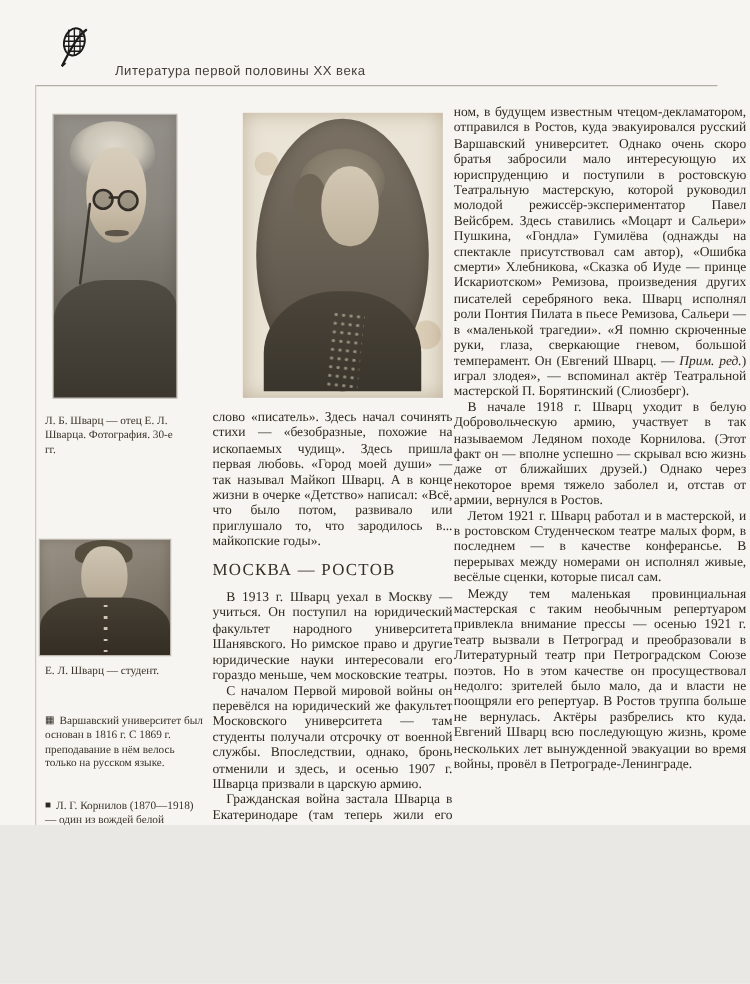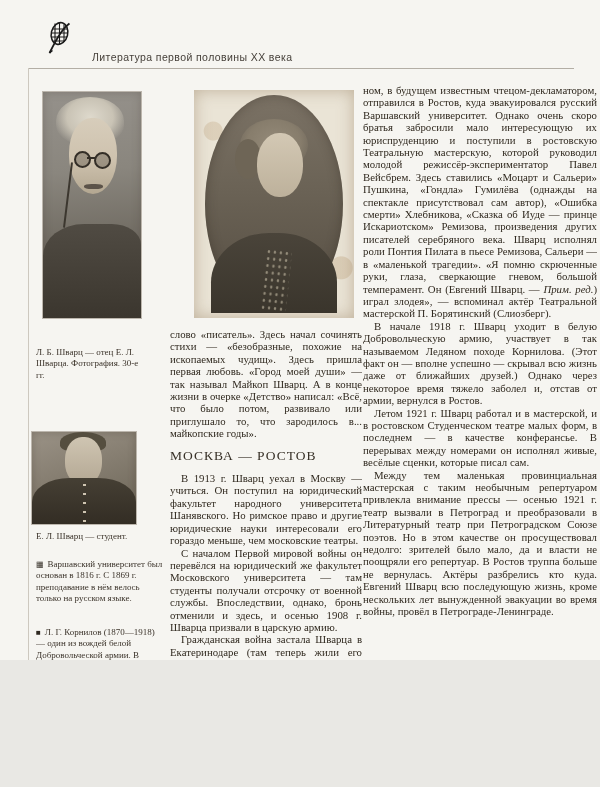--- a/index.html
+++ b/index.html
@@ -56,21 +56,21 @@
   .s-hair{left:28px;top:0;width:46px;height:20px;border-radius:50% 50% 34% 34%;background:#554e3f;}
   .s-face{left:33px;top:5px;width:37px;height:48px;border-radius:46%;
         background:linear-gradient(180deg,#cfc5b2 0%,#b3a793 100%);}
   .s-coat{left:0;bottom:0;width:104px;height:46px;border-radius:36% 36% 0 0 / 52% 52% 0 0;
         background:linear-gradient(180deg,#453f34 0%,#332d24 100%);}
   .s-buttons{left:51px;bottom:2px;width:3px;height:38px;
         background:repeating-linear-gradient(180deg,#cfc5b2 0 2px,rgba(0,0,0,0) 2px 9px);}
   
   .caption,.note{position:absolute;left:36px;font-size:9px;line-height:11.4px;color:#3b332a;}
   .caption{width:108px;}
-  .note{width:127px;}
+  .note{width:127px;margin-top:12px;}
   .note .marker{display:inline-block;margin-right:4px;font-size:8px;color:#2e2820;transform:translateY(-.5px);}
   
   .col{position:absolute;text-align:justify;overflow:hidden;}
   .col p{margin:0;}
   .col p.ind{text-indent:11px;}
   .col-middle{left:170px;top:328px;width:192px;height:408px;font-size:10.8px;line-height:12.4px;}
   .col-right{left:363px;top:84px;width:234px;height:652px;font-size:10.8px;line-height:12.4px;}
   .section-heading{margin:10px 0 10px 0;font-size:13.5px;font-weight:normal;letter-spacing:1px;color:#373027;}
   .col i{}
 </style>
@@ -108,42 +108,42 @@
   <div class="photo photo-mother">
     <div class="m-oval">
       <div class="m-hair"></div>
       <div class="m-curls"></div>
       <div class="m-face"></div>
       <div class="m-body"></div>
       <div class="m-lace"></div>
     </div>
   </div>
 
-  <div class="caption" style="top:347px">Л. Б. Шварц — отец Е. Л. Шварца. Фотография. 30-е гг.</div>
+  <div class="caption" style="top:331px">Л. Б. Шварц — отец Е. Л. Шварца. Фотография. 30-е гг.</div>
 
   <div class="photo photo-student">
     <div class="s-hair"></div>
     <div class="s-face"></div>
     <div class="s-coat"></div>
     <div class="s-buttons"></div>
   </div>
   <div class="caption" style="top:531px;width:120px">Е. Л. Шварц — студент.</div>
 
   <div class="note" style="top:559px">
     <span class="marker">▦</span><span>Варшавский университет был основан в 1816 г. С 1869 г. преподавание в нём велось только на русском языке.</span>
   </div>
   <div class="note" style="top:627px">
     <span class="marker">■</span><span>Л. Г. Корнилов (1870—1918) — один из вождей белой Добровольческой армии. В середине января 1918 г. возглавляемые им части стояли в Ростове, в феврале они двинулись на Екатеринодар. Этот марш Белой армии, продолжавшийся два месяца, позже назвали Ледяным походом.</span>
   </div>
 
   <div class="col col-middle">
     <p>слово «писатель». Здесь начал сочинять стихи — «безобразные, похожие на ископаемых чудищ». Здесь пришла первая любовь. «Город моей души» — так называл Майкоп Шварц. А в конце жизни в очерке «Детство» написал: «Всё, что было потом, развивало или приглушало то, что зародилось в... майкопские годы».</p>
     <h2 class="section-heading">МОСКВА — РОСТОВ</h2>
     <p class="ind">В 1913 г. Шварц уехал в Москву — учиться. Он поступил на юридический факультет народного университета Шанявского. Но римское право и другие юридические науки интересовали его гораздо меньше, чем московские театры.</p>
-    <p class="ind">С началом Первой мировой войны он перевёлся на юридический же факультет Московского университета — там студенты получали отсрочку от военной службы. Впоследствии, однако, бронь отменили и здесь, и осенью 1908 г. Шварца призвали в царскую армию.</p>
+    <p class="ind">С началом Первой мировой войны он перевёлся на юридический же факультет Московского университета — там студенты получали отсрочку от военной службы. Впоследствии, однако, бронь отменили и здесь, и осенью 1907 г. Шварца призвали в царскую армию.</p>
     <p class="ind">Гражданская война застала Шварца в Екатеринодаре (там теперь жили его родители). Ехать в Москву продолжать образование было невозможно — страна разделилась на «белый» юг и «красный» позже. И Евгений вместе со своим двоюродным братом Анто-</p>
   </div>
 
   <div class="col col-right">
     <p><span>ном, в будущем известным чтецом-декламатором, отправился в Ростов, куда эвакуировался русский Варшавский университет. Однако очень скоро братья забросили мало интересующую их юриспруденцию и поступили в ростовскую Театральную мастерскую, которой руководил молодой режиссёр-экспериментатор Павел Вейсбрем. Здесь ставились «Моцарт и Сальери» Пушкина, «Гондла» Гумилёва (однажды на спектакле присутствовал сам автор), «Ошибка смерти» Хлебникова, «Сказка об Иуде — принце Искариотском» Ремизова, произведения других писателей серебряного века. Шварц исполнял роли Понтия Пилата в пьесе Ремизова, Сальери — в «маленькой трагедии». «Я помню скрюченные руки, глаза, сверкающие гневом, большой темперамент. Он (Евгений Шварц. — </span><i>Прим. ред.</i><span>) играл злодея», — вспоминал актёр Театральной мастерской П. Борятинский (Слиозберг).</span></p>
     <p class="ind">В начале 1918 г. Шварц уходит в белую Добровольческую армию, участвует в так называемом Ледяном походе Корнилова. (Этот факт он — вполне успешно — скрывал всю жизнь даже от ближайших друзей.) Однако через некоторое время тяжело заболел и, отстав от армии, вернулся в Ростов.</p>
     <p class="ind">Летом 1921 г. Шварц работал и в мастерской, и в ростовском Студенческом театре малых форм, в последнем — в качестве конферансье. В перерывах между номерами он исполнял живые, весёлые сценки, которые писал сам.</p>
     <p class="ind">Между тем маленькая провинциальная мастерская с таким необычным репертуаром привлекла внимание прессы — осенью 1921 г. театр вызвали в Петроград и преобразовали в Литературный театр при Петроградском Союзе поэтов. Но в этом качестве он просуществовал недолго: зрителей было мало, да и власти не поощряли его репертуар. В Ростов труппа больше не вернулась. Актёры разбрелись кто куда. Евгений Шварц всю последующую жизнь, кроме нескольких лет вынужденной эвакуации во время войны, провёл в Петрограде-Ленинграде.</p>
   </div>
 

